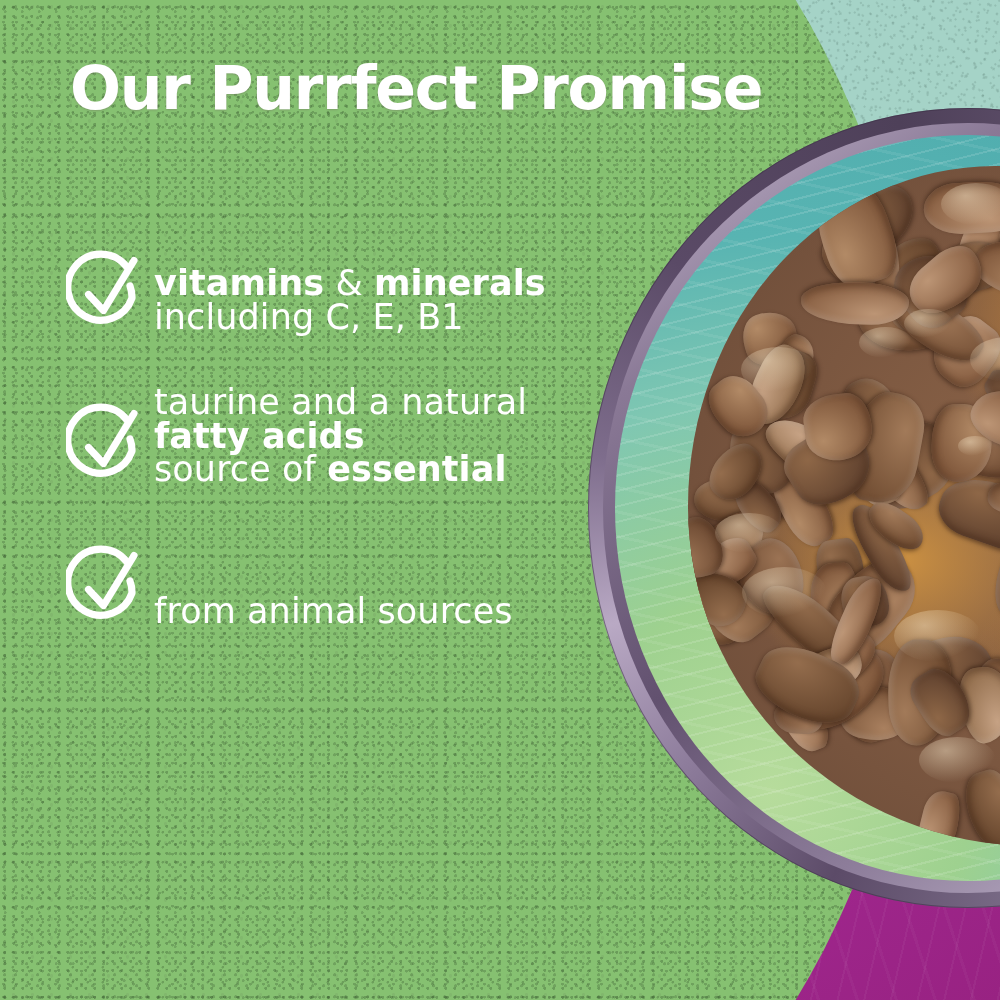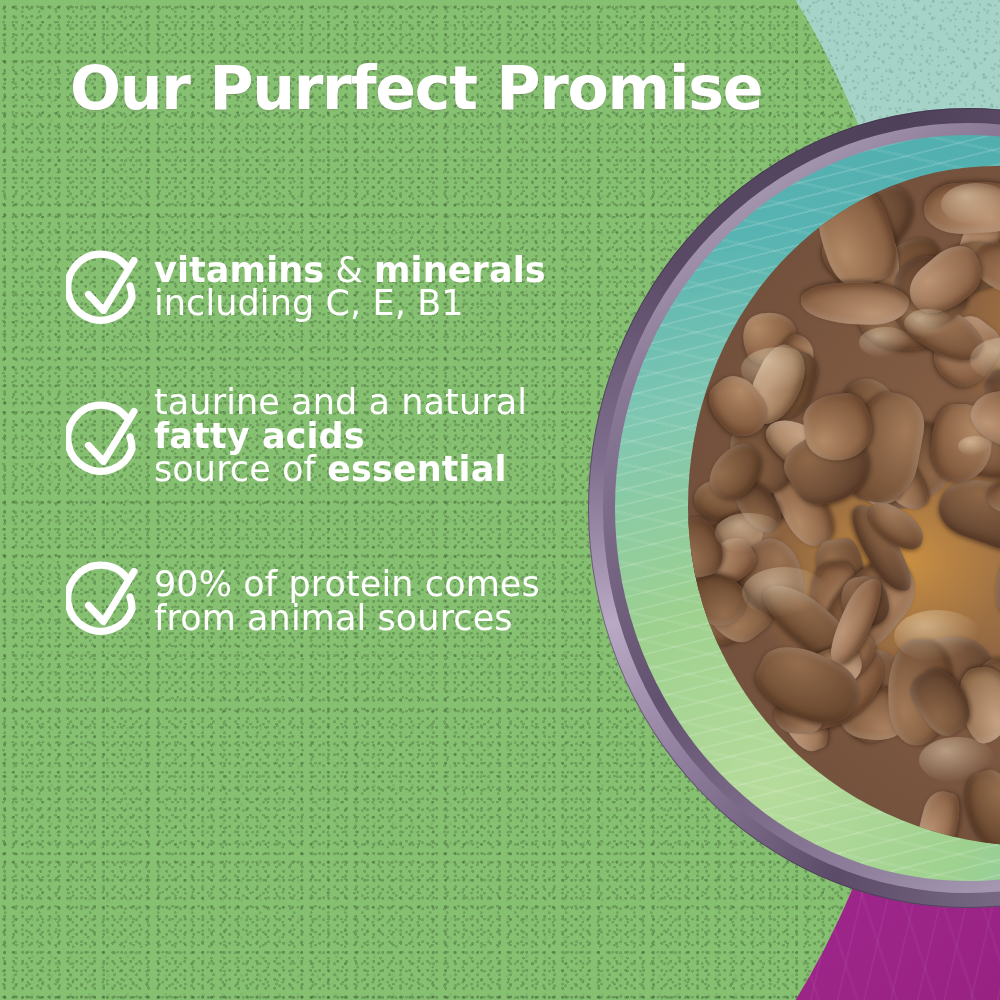--- a/index.html
+++ b/index.html
@@ -137,24 +137,24 @@
     line-height:1.0;
     white-space:nowrap;
     text-shadow:0 1px 2px rgba(90,10,80,.18);
   }
   .bullets{
     position:absolute;left:66px;top:232px;width:520px;
   }
   .bullet{
     position:relative;
     display:flex;
-    align-items:center;
+    align-items:flex-end;
   }
   .b1{margin-bottom:44px;}
-  .b2{margin-bottom:64px;}
+  .b2{margin-bottom:48px;}
   .b3{margin-bottom:50px;}
   .check-wrap{
     flex:0 0 88px;
     width:88px;
     padding-top:18px;
   }
   .check-icon{display:block;width:88px;height:84px;}
   .btext{
     color:#fff;
     font-size:35px;
@@ -308,19 +308,18 @@
         </div>
       </div>
       <div class="bullet b3">
         <div class="check-wrap">
 <svg class="check-icon" viewBox="0 0 88 84" fill="none" stroke="#ffffff" stroke-width="7.2" stroke-linecap="round" stroke-linejoin="round">
   <path d="M60.5 16.5 A33 33 0 1 0 66 48 A33 33 0 0 0 64 36"></path>
   <path d="M22.5 44.5 L37.5 60.5 L68 10.5"></path>
 </svg>
         </div>
         <div class="btext">
-          <span class="ln"><span>90% of protein comes</span></span>
           <span class="ln"><span>from animal sources</span></span>
         </div>
       </div>
     </div>
 
 </div>
 
 </body></html>

